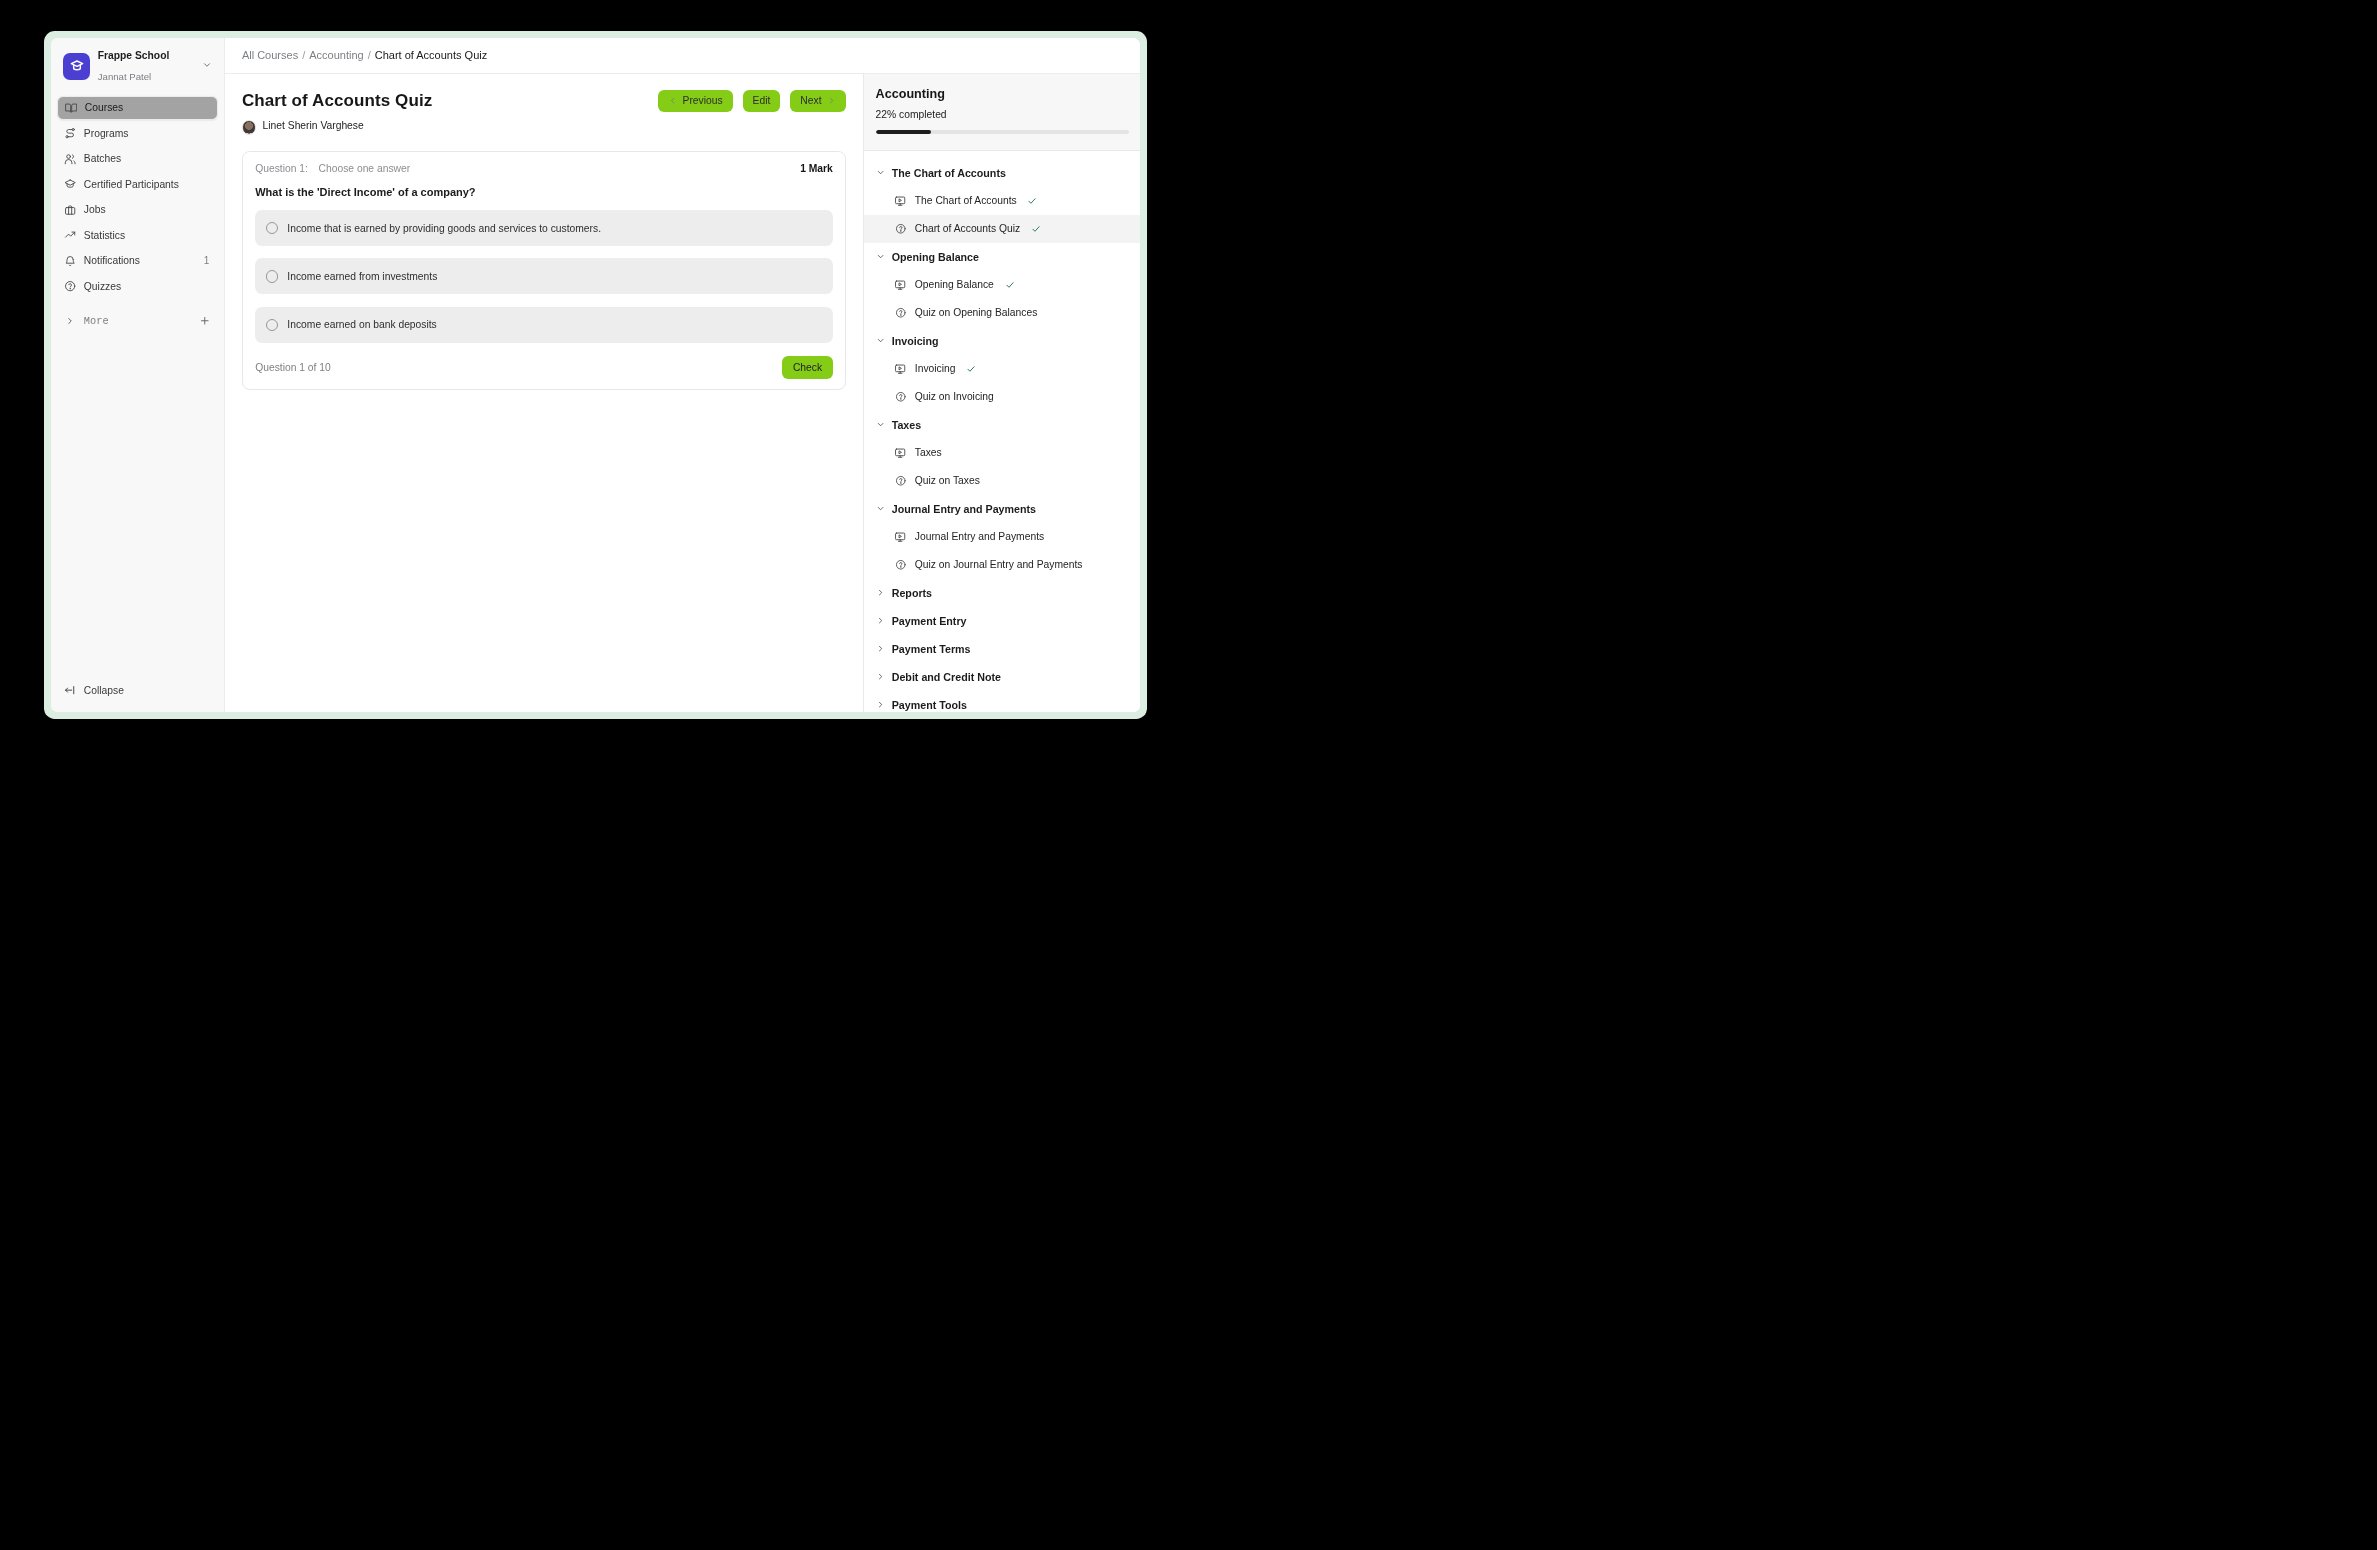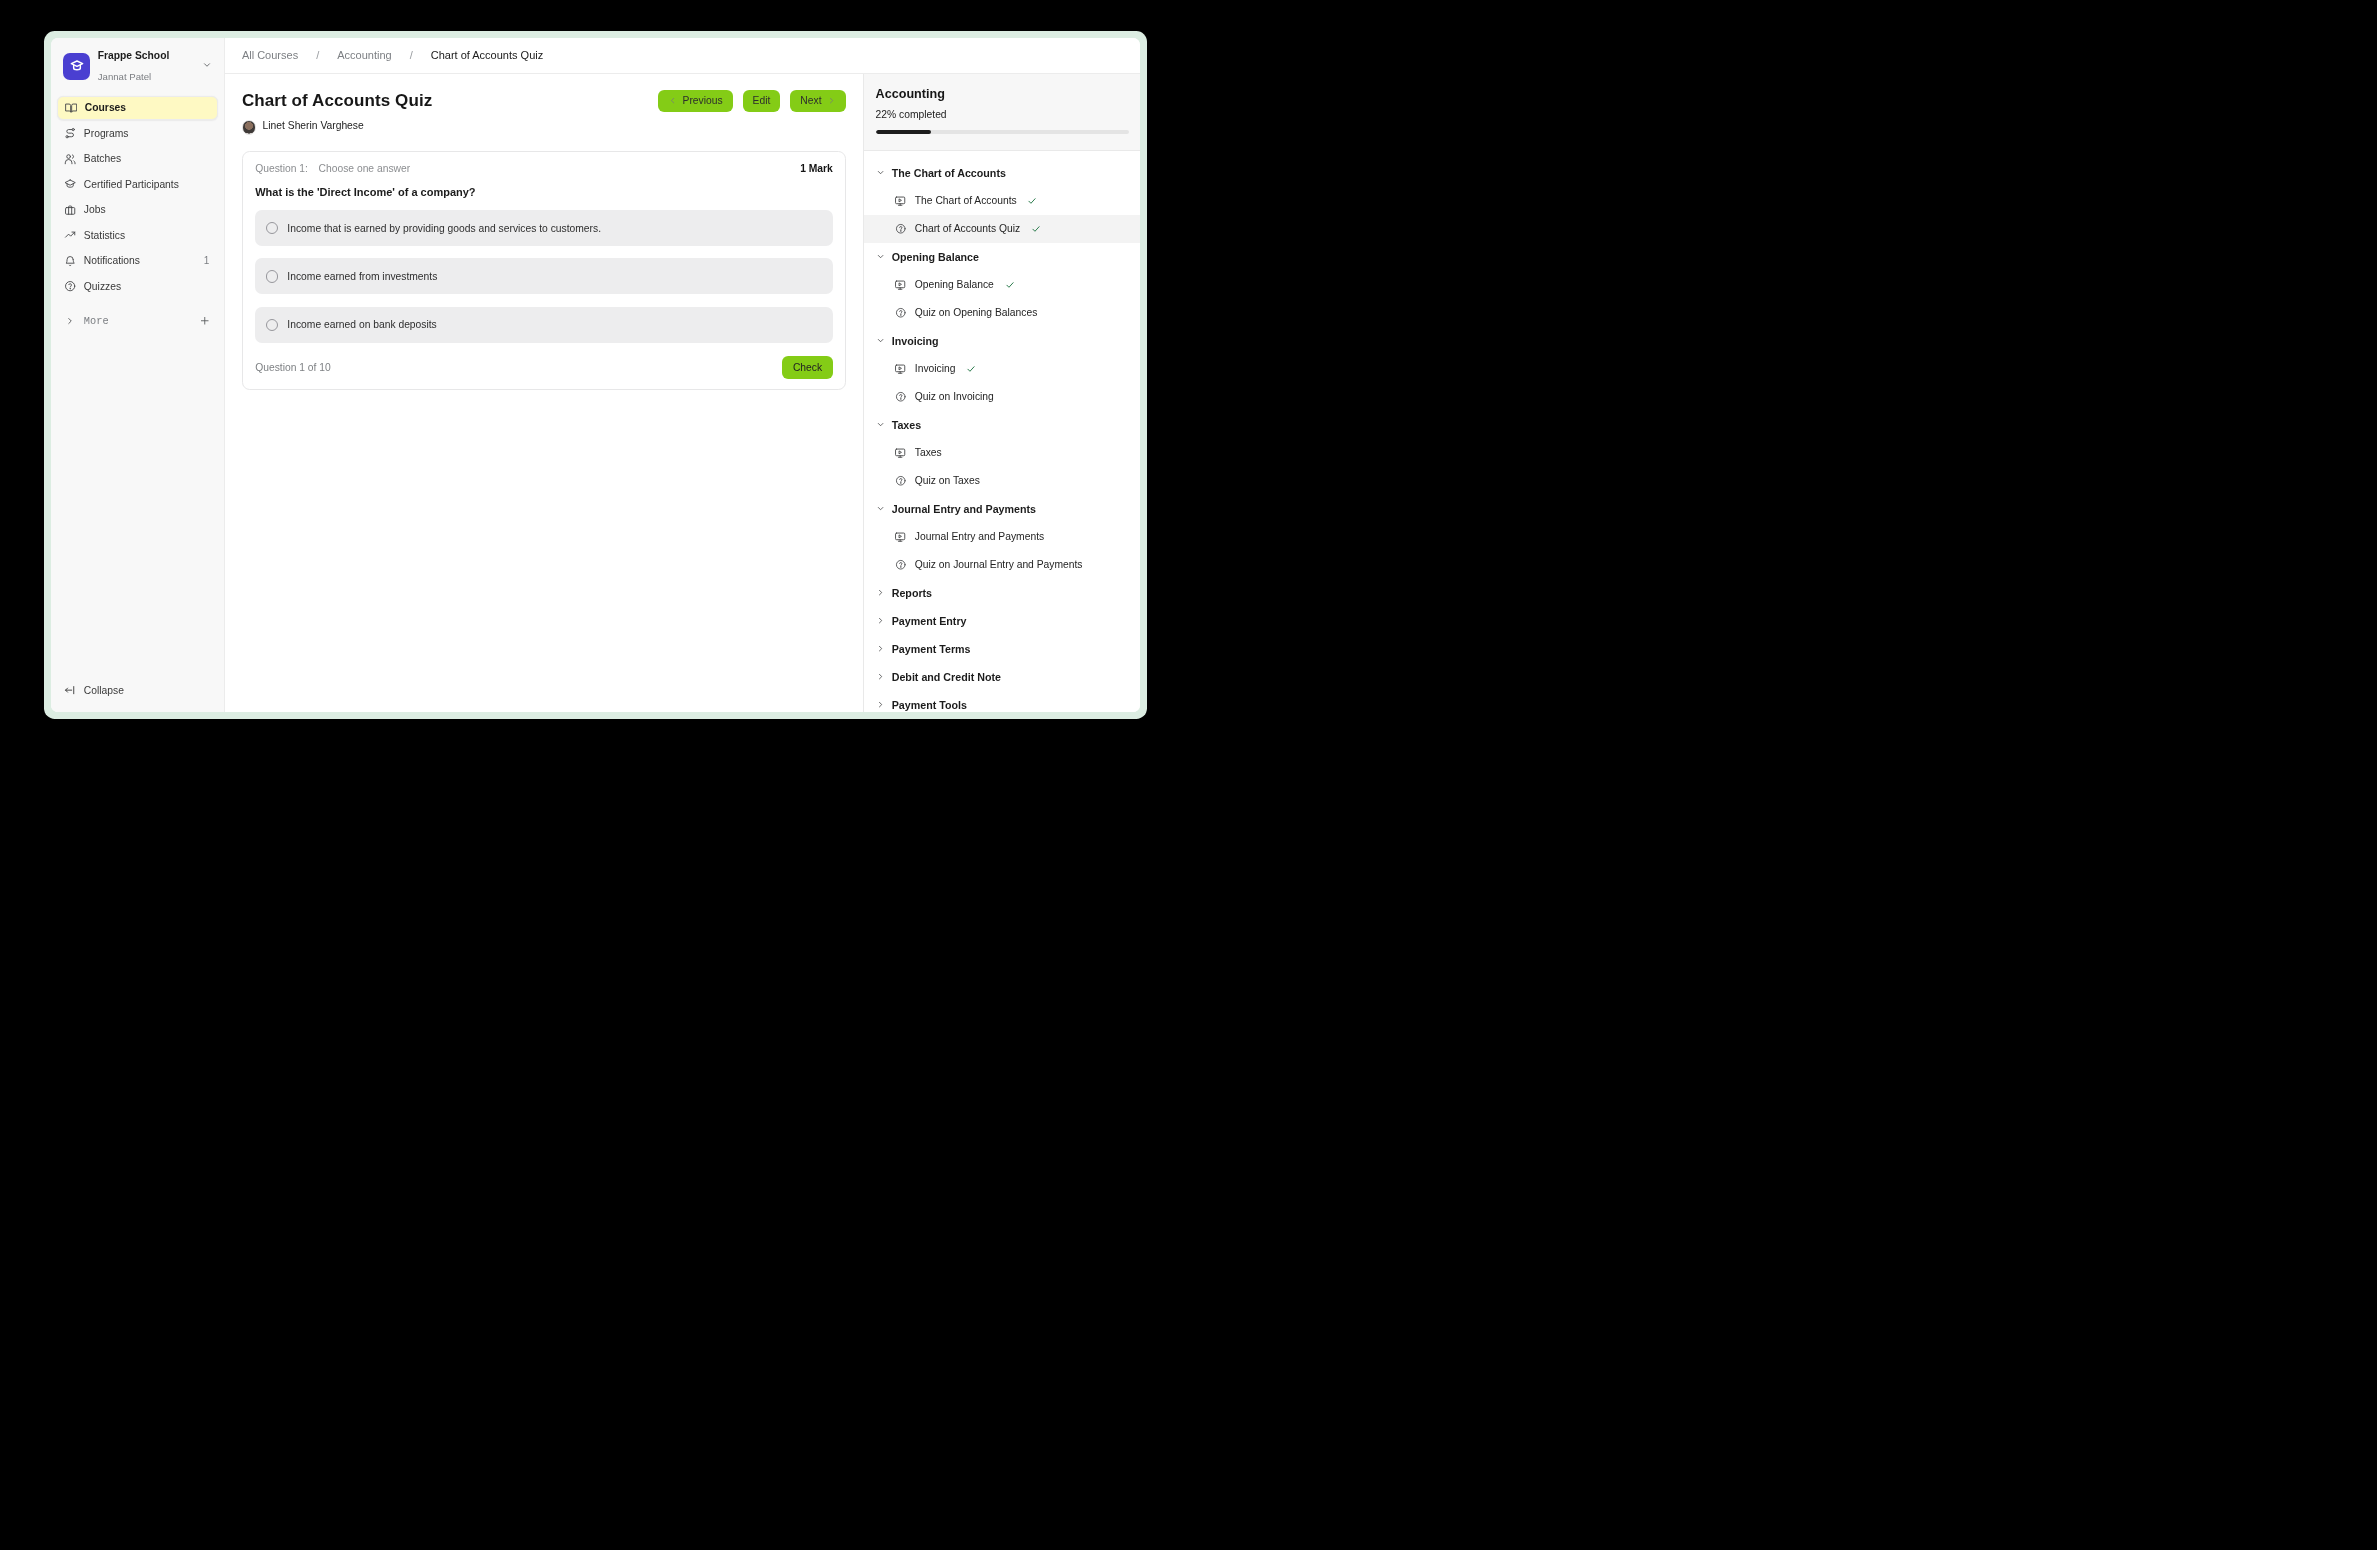--- a/index.html
+++ b/index.html
@@ -16,33 +16,33 @@
   .workspace { display:flex; align-items:center; gap:7.7px; padding:4.6px 4.6px 4.6px 6.1px; border-radius:6.1px; cursor:pointer; }
   .logo { width:27px; height:27px; border-radius:6.9px; background:#4a3fd1; display:flex; align-items:center; justify-content:center; flex:0 0 auto; }
   .ws-text { flex:1; min-width:0; }
   .ws-title { font-size:10.3px; font-weight:700; color:#1c1c1c; }
   .ws-sub { font-size:9.6px; color:#7b7e82; margin-top:10px; }
   .ws-chevron { color:#56585c; margin-right:1.5px; }
   nav { margin-top:9.2px; display:flex; flex-direction:column; gap:1.5px; }
   .nav-item { display:flex; align-items:center; gap:7.7px; height:24px; padding:0 6.9px; border-radius:6.1px;
               font-size:10.3px; color:#383838; cursor:pointer; }
   .nav-item .icn { display:flex; width:12.3px; justify-content:center; color:#48494b; }
-  .nav-item.active { background:#fef9c3; border:0.8px solid #ececec; box-shadow:0 0.8px 1.5px rgba(0,0,0,.06); color:#1b1b1b;font-weight:bold; }
+  .nav-item.active { background:#a3a3a3; border:0.8px solid #ececec; box-shadow:0 0.8px 1.5px rgba(0,0,0,.06); color:#1b1b1b; }
   .nav-badge { margin-left:auto; font-size:10px; color:#7b7e82; padding-right:1.5px; }
   .more-row { margin-top:10.7px; color:#7b7e82;font-family:Liberation Mono, monospace; }
   .more-row .lbl { color:#7b7e82; }
   .more-plus { margin-left:auto; color:#55575a; display:flex; }
   .collapse-row { margin-top:auto; display:flex; align-items:center; gap:7.7px; padding:0 6.9px; height:24px;
                   font-size:10.3px; color:#3a3a3a; cursor:pointer; }
 
   
   .rest { flex:1; display:flex; flex-direction:column; min-width:0; }
   .topbar { height:36px; min-height:36px; display:flex; align-items:center; padding:0 17px;
             border-bottom:0.8px solid #ececec; background:#fff; }
-  .crumbs { font-size:11px; display:flex; gap:18px; align-items:center; }
+  .crumbs { font-size:11px; display:flex; gap:4px; align-items:center; }
   .crumb { color:#7c7f83; cursor:pointer; }
   .crumb-sep { color:#9a9da1; }
   .crumb-current { color:#202020; font-weight:500; }
 
   .content-row { flex:1; display:flex; min-height:0; }
 
   
   .main { flex:1; min-width:0; padding:16px 17px 0; }
   .title-row { display:flex; align-items:center; }
   h1 { font-size:17px; font-weight:700; letter-spacing:0.1px; color:#171717; }

